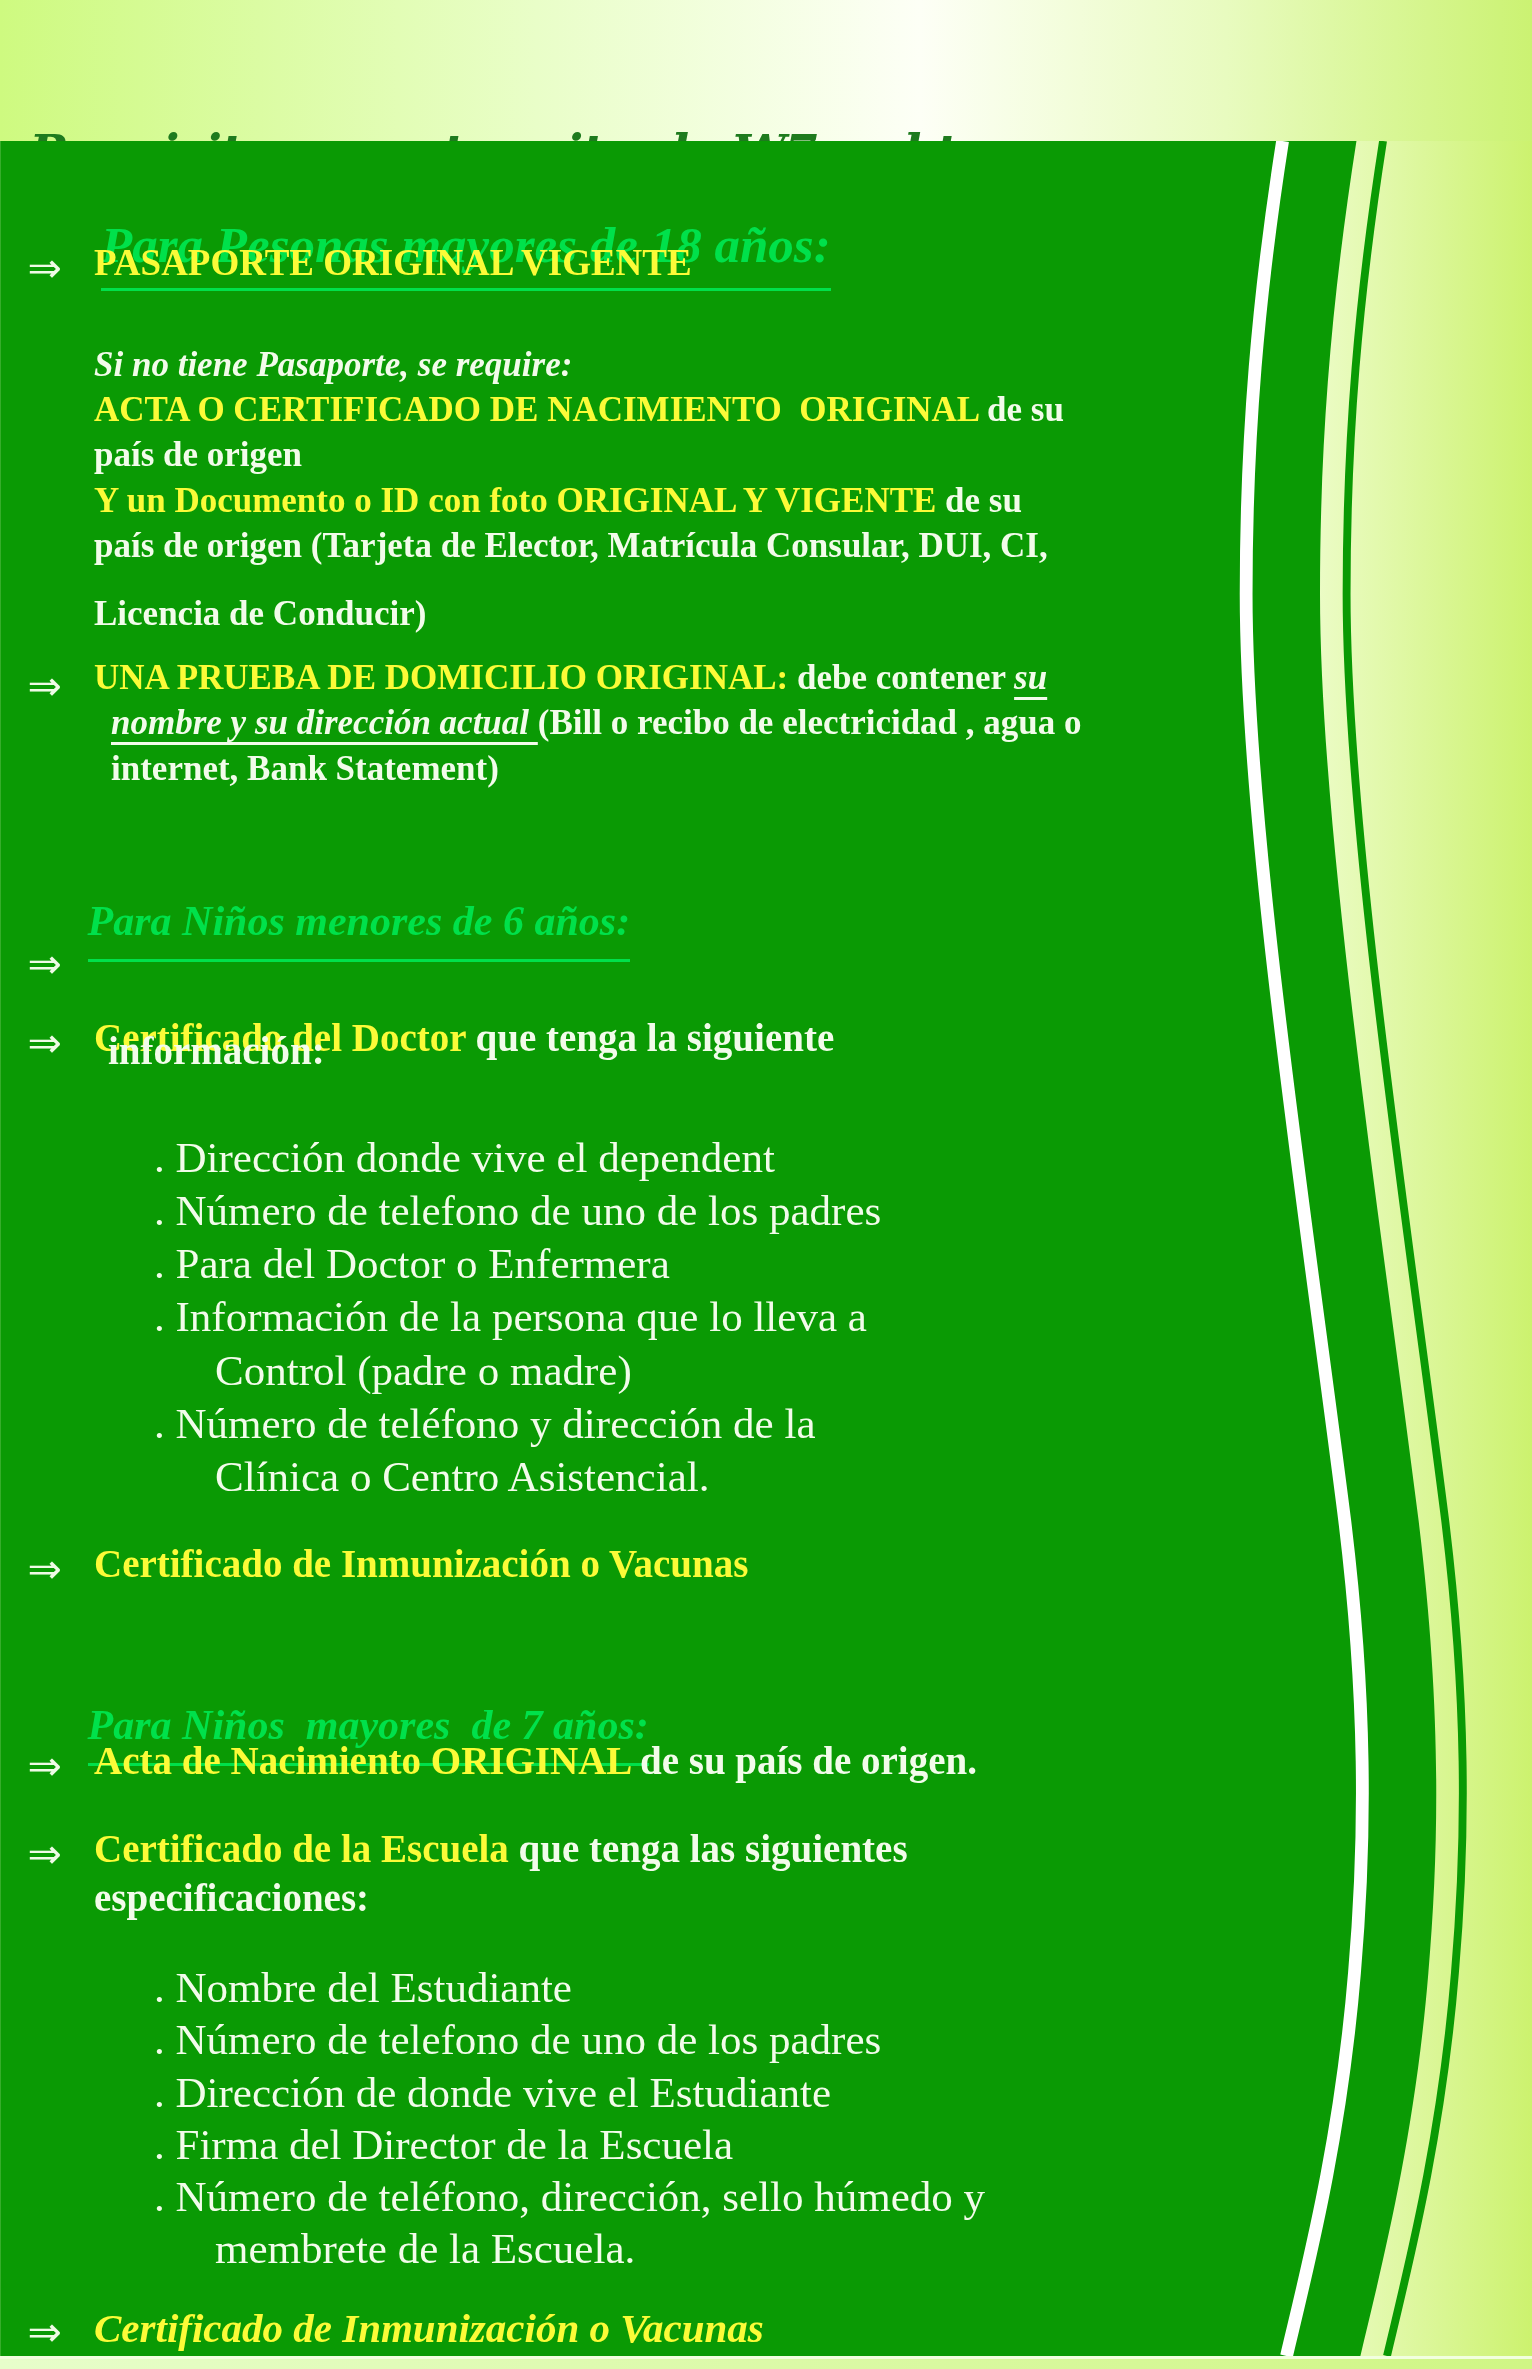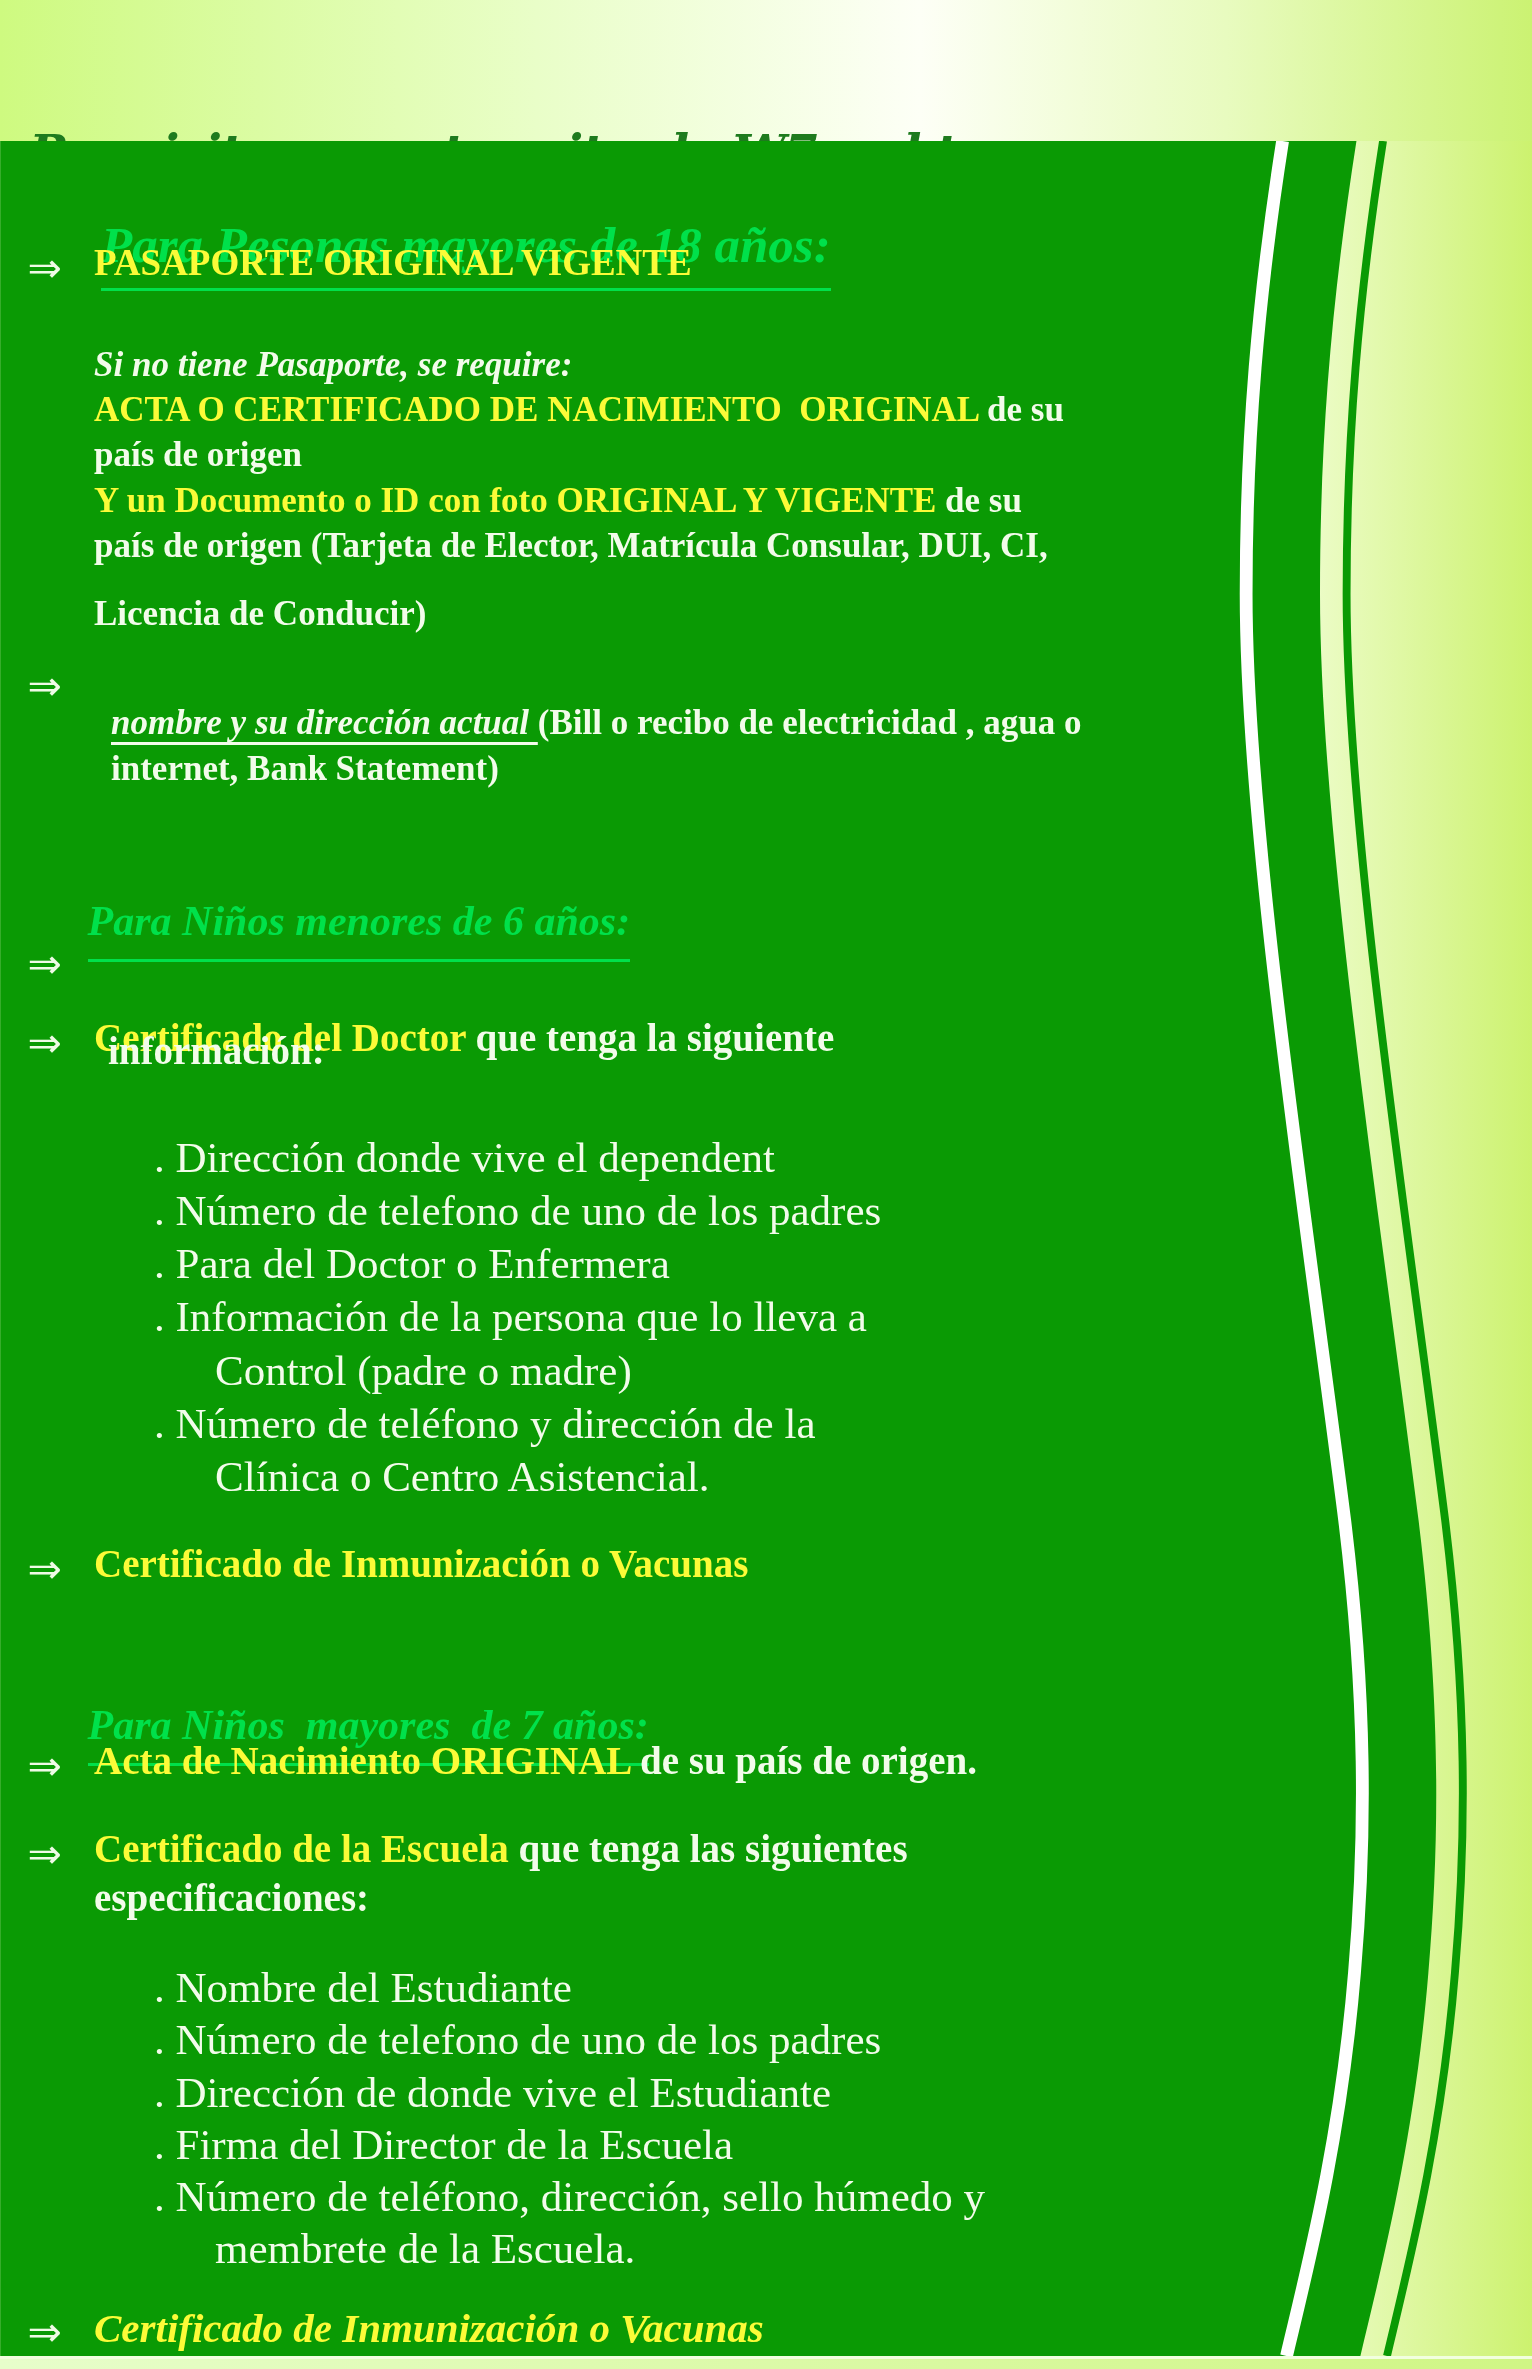--- a/index.html
+++ b/index.html
@@ -83,20 +83,21 @@
     <div class="line cap1 y" style="top:241px;left:94px">PASAPORTE ORIGINAL VIGENTE</div>
 
     <div class="line para w it" style="top:345px;left:94px">Si no tiene Pasaporte, se require:</div>
     <div class="line para" style="top:390px;left:94px"><span class="y">ACTA O CERTIFICADO DE NACIMIENTO  ORIGINAL</span><span class="w"> de su</span></div>
     <div class="line para w" style="top:435px;left:94px">país de origen</div>
     <div class="line para" style="top:481px;left:94px"><span class="y">Y un Documento o ID con foto ORIGINAL Y VIGENTE</span><span class="w"> de su</span></div>
     <div class="line para w" style="top:526px;left:94px">país de origen (Tarjeta de Elector, Matrícula Consular, DUI, CI,</div>
     <div class="line para w" style="top:594px;left:94px">Licencia de Conducir)</div>
 
     <div class="line arrow" style="top:662px">⇒</div>
+    <div class="line para" style="top:658px;left:94px"><span class="y">UNA PRUEBA DE DOMICILIO ORIGINAL:</span><span class="w"> debe contener </span><span class="w it u">su</span></div>
     <div class="line para" style="top:703px;left:111px"><span class="w it u">nombre y su dirección actual </span><span class="w">(Bill o recibo de electricidad , agua o</span></div>
     <div class="line para w" style="top:749px;left:111px">internet, Bank Statement)</div>
 
     <div class="line h h2s" style="top:849px;left:24.6px">
       <span class="hul">Para Niños menores de 6 años:</span>
     </div>
 
     <div class="line arrow" style="top:940px">⇒</div>
 
     <div class="line arrow" style="top:1019px">⇒</div>

